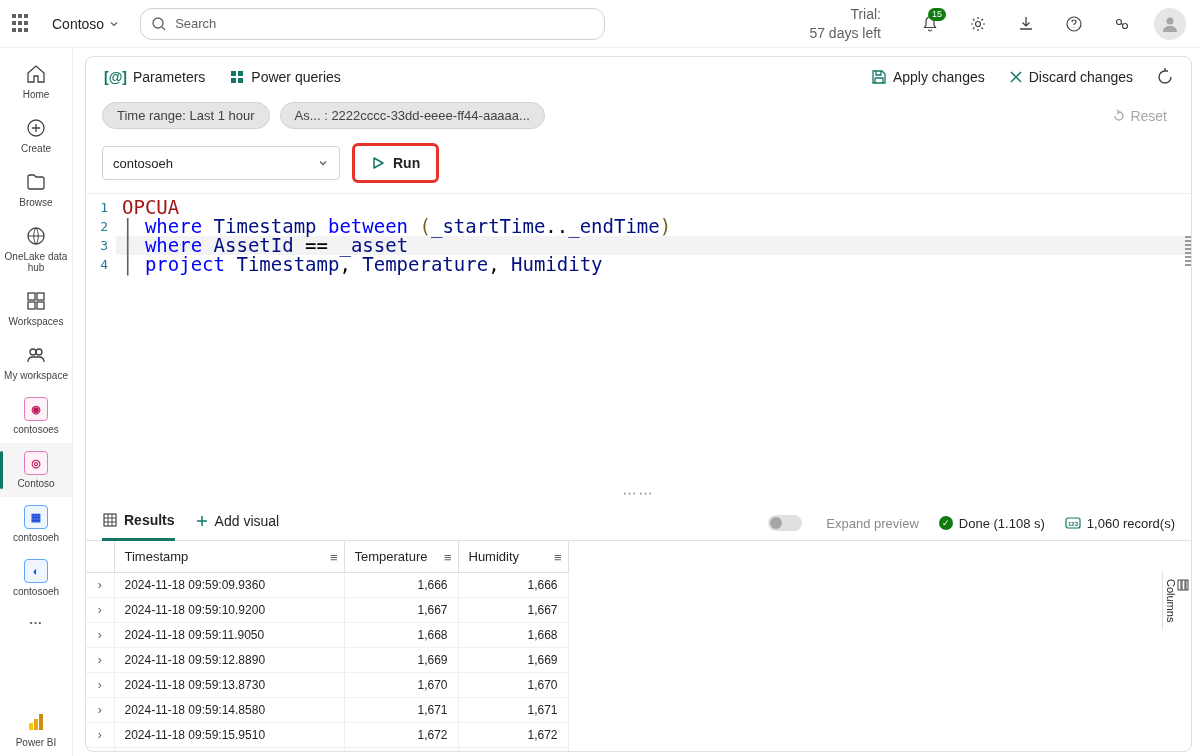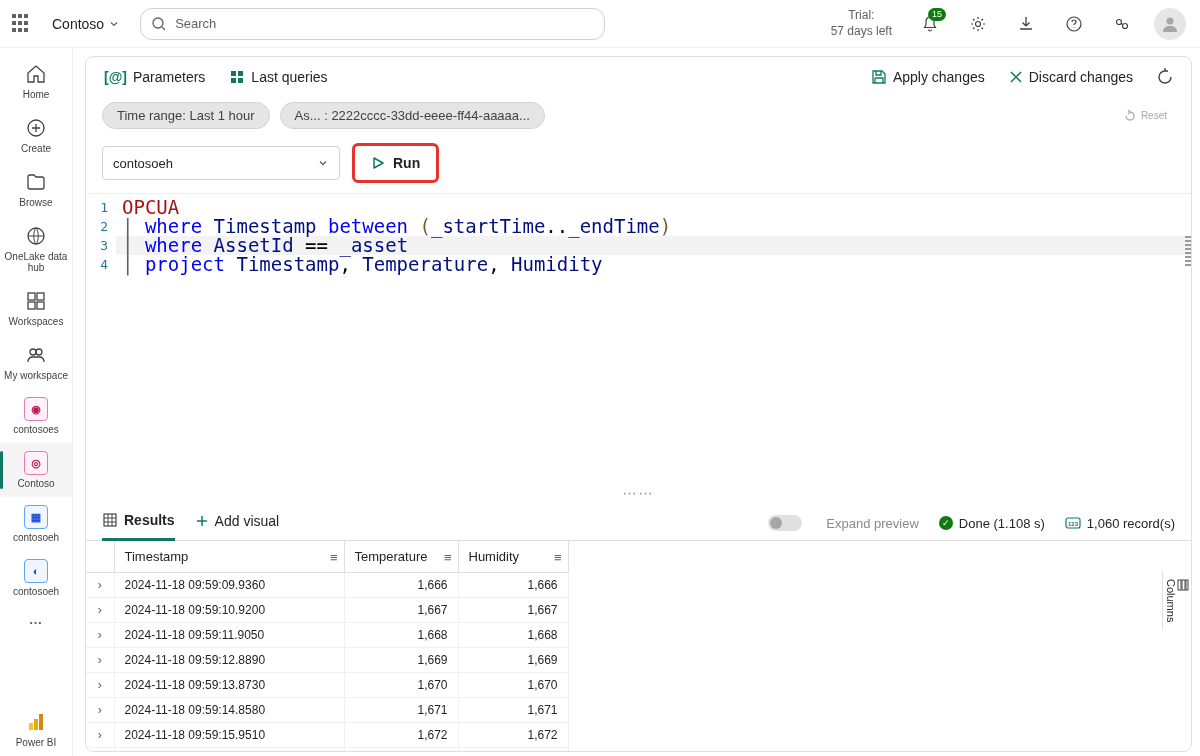--- a/index.html
+++ b/index.html
@@ -6,21 +6,21 @@
     body { font-family: "Segoe UI", -apple-system, sans-serif; font-size: 13px; color: #242424; background: #fff; width: 1200px; height: 756px; overflow: hidden; }
     
     
     .topbar { height: 48px; display: flex; align-items: center; padding: 0 12px; border-bottom: 1px solid #f0f0f0; gap: 12px; }
     .waffle { width: 20px; height: 20px; display: flex; flex-wrap: wrap; gap: 2px; cursor: pointer; }
     .waffle span { width: 4px; height: 4px; background: #616161; }
     .tenant-btn { display: flex; align-items: center; gap: 4px; font-size: 14px; padding: 6px 8px; cursor: pointer; }
     .search-box { flex: 0 0 465px; height: 32px; border: 1px solid #d1d1d1; border-radius: 12px; display: flex; align-items: center; padding: 0 10px; gap: 8px; color: #616161; }
     .search-box svg { flex-shrink: 0; }
     .topbar-spacer { flex: 1; }
-    .trial-info { font-size: 12px; color: #616161; line-height: 1.3; text-align: center; margin-right: 8px; }
+    .trial-info { font-size: 14px; color: #616161; line-height: 1.3; text-align: right; margin-right: 19px; }
     .topbar-icon { width: 36px; height: 36px; display: flex; align-items: center; justify-content: center; cursor: pointer; position: relative; color: #424242; }
     .badge { position: absolute; top: 2px; right: 2px; background: #0f7b0f; color: #fff; font-size: 9px; border-radius: 8px; padding: 0 4px; line-height: 13px; min-width: 13px; text-align: center; }
     .avatar { width: 32px; height: 32px; border-radius: 50%; background: #e6e6e6; display: flex; align-items: center; justify-content: center; }
     
     
     .layout { display: flex; height: calc(756px - 48px); }
     
     
     .leftnav { width: 73px; border-right: 1px solid #f0f0f0; display: flex; flex-direction: column; padding-top: 6px; overflow-y: auto; }
     .nav-item { display: flex; flex-direction: column; align-items: center; padding: 8px 4px; cursor: pointer; font-size: 10px; color: #424242; gap: 3px; position: relative; }
@@ -37,21 +37,21 @@
     
     
     .sub-toolbar { display: flex; align-items: center; padding: 8px 16px; gap: 20px; border-bottom: 1px solid transparent; }
     .tb-btn { display: flex; align-items: center; gap: 6px; padding: 4px 2px; cursor: pointer; font-size: 14px; }
     .tb-spacer { flex: 1; }
     .refresh-circle { width: 20px; height: 20px; cursor: pointer; }
     
     
     .pills-row { display: flex; align-items: center; padding: 4px 16px 10px; gap: 10px; }
     .pill { border: 1px solid #d1d1d1; border-radius: 16px; padding: 5px 14px; font-size: 13px; cursor: pointer; color: #424242; background: #e5e5e5; white-space: nowrap; }
-    .reset-btn { margin-left: auto; display: flex; align-items: center; gap: 4px; color: #a6a6a6; cursor: pointer; font-size: 10px; padding-right: 8px; }
+    .reset-btn { margin-left: auto; display: flex; align-items: center; gap: 4px; color: #a6a6a6; cursor: pointer; font-size: 14px; padding-right: 8px; }
     
     
     .query-controls { display: flex; align-items: center; padding: 4px 16px 10px; gap: 12px; }
     .source-select { width: 238px; height: 34px; border: 1px solid #d1d1d1; border-radius: 4px; display: flex; align-items: center; justify-content: space-between; padding: 0 10px; cursor: pointer; }
     .run-btn { height: 40px; border: 3px solid #e8332c; border-radius: 6px; display: flex; align-items: center; gap: 8px; padding: 0 16px; cursor: pointer; font-size: 14px; font-weight: 600; }
     .run-btn svg { color: #117865; }
     
     
     .editor-wrap { display: flex; border-top: 1px solid #eee; flex: 0 0 auto; position: relative; }
     .gutter { width: 30px; text-align: right; padding: 4px 8px 4px 0; color: #237893; font-family: Consolas, monospace; font-size: 13px; line-height: 19px; }
@@ -269,21 +269,21 @@
           <span style="color:#117865;font-weight:600;">[@]</span>
           <span>Parameters</span>
         </div>
         <div class="tb-btn">
           <svg width="16" height="16" viewBox="0 0 16 16">
               <rect x="2" y="2" width="5" height="5" fill="#117865"></rect>
               <rect x="9" y="2" width="5" height="5" fill="#117865"></rect>
               <rect x="2" y="9" width="5" height="5" fill="#117865"></rect>
               <rect x="9" y="9" width="5" height="5" fill="#117865"></rect>
             </svg>
-          <span>Last queries</span>
+          <span>Power queries</span>
         </div>
         <div class="tb-spacer"></div>
         <div class="tb-btn">
           <svg width="16" height="16" viewBox="0 0 16 16">
               <path d="M2 2H11L14 5V14H2V2Z M5 2V6H10V2 M4 9H12V14H4V9" stroke="#117865" fill="none" stroke-width="1.3"></path>
             </svg>
           <span>Apply changes</span>
         </div>
         <div class="tb-btn">
           <svg width="14" height="14" viewBox="0 0 14 14">

